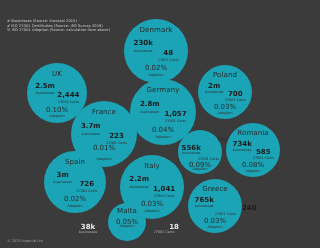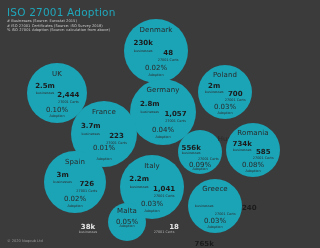--- a/index.html
+++ b/index.html
@@ -62,21 +62,20 @@
   }
   
   .out .c-biz,.out .c-cert{color:#e8e8e8;}
   .out .c-biz-sub,.out .c-cert-sub{color:#b5b5b5;}
 </style>
 </head>
 <body>
 
 <div id="chart">
 
-  <div class="title">ISO 27001 Adoption</div>
 
   <div class="legend">
     <div class="legend-row"># Businesses (Source: Eurostat 2015)</div>
     <div class="legend-row"># ISO 27001 Certificates (Source: ISO Survey 2018)</div>
     <div class="legend-row">% ISO 27001 Adoption (Source: calculation from above)</div>
   </div>
 
   <div id="bubbles">
       <div>
         <div class="bubble" style="left: 124px; top: 19px; width: 64px; height: 64px; background: rgb(27, 163, 182);"></div>
@@ -164,21 +163,21 @@
         <div class="lbl c-biz" style="left: 139.2px; top: 175.48px;">2.2m</div>
         <div class="lbl c-biz-sub" style="left: 139.2px; top: 185.08px;">businesses</div>
         <div class="lbl c-cert" style="left: 164.16px; top: 185.08px;">1,041</div>
         <div class="lbl c-cert-sub" style="left: 164.16px; top: 194.04px;">27001 Certs</div>
         <div class="lbl c-adopt" style="left: 152px; top: 200.44px;">0.03%</div>
         <div class="lbl c-adopt-sub" style="left: 152px; top: 209.4px;">Adoption</div>
       </div>
       <div>
         <div class="bubble" style="left: 188px; top: 179px; width: 54px; height: 54px; background: rgb(27, 163, 182);"></div>
         <div class="lbl c-name" style="left: 215px; top: 184.94px;">Greece</div>
-        <div class="lbl c-biz" style="left: 204.2px; top: 196.28px; margin-top: 44px;">765k</div>
+        <div class="lbl c-biz" style="left: 204.2px; top: 196.28px;">765k</div>
         <div class="lbl c-biz-sub" style="left: 204.2px; top: 204.38px;">businesses</div>
         <div class="lbl c-cert" style="left: 225.26px; top: 204.38px; margin-left: 24px;">240</div>
         <div class="lbl c-cert-sub" style="left: 225.26px; top: 211.94px;">27001 Certs</div>
         <div class="lbl c-adopt" style="left: 215px; top: 217.34px;">0.03%</div>
         <div class="lbl c-adopt-sub" style="left: 215px; top: 224.9px;">Adoption</div>
       </div>
       <div class="out">
         <div class="bubble" style="left: 108px; top: 203px; width: 38px; height: 38px; background: rgb(27, 163, 182);"></div>
         <div class="lbl c-name" style="left: 127px; top: 207.18px;">Malta</div>
         <div class="lbl c-adopt" style="left: 127px; top: 218.2px;">0.05%</div>

